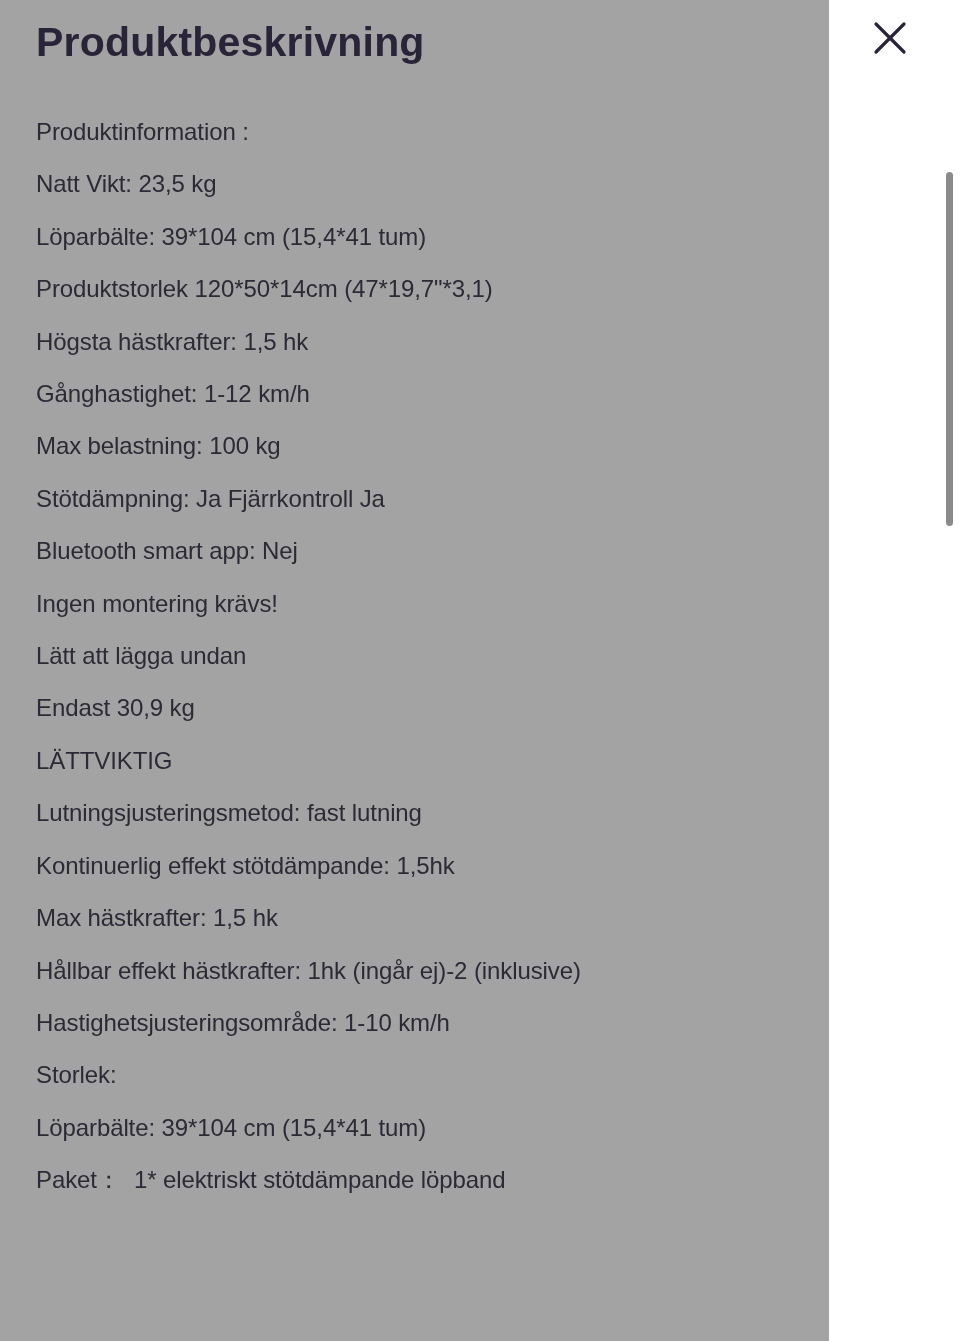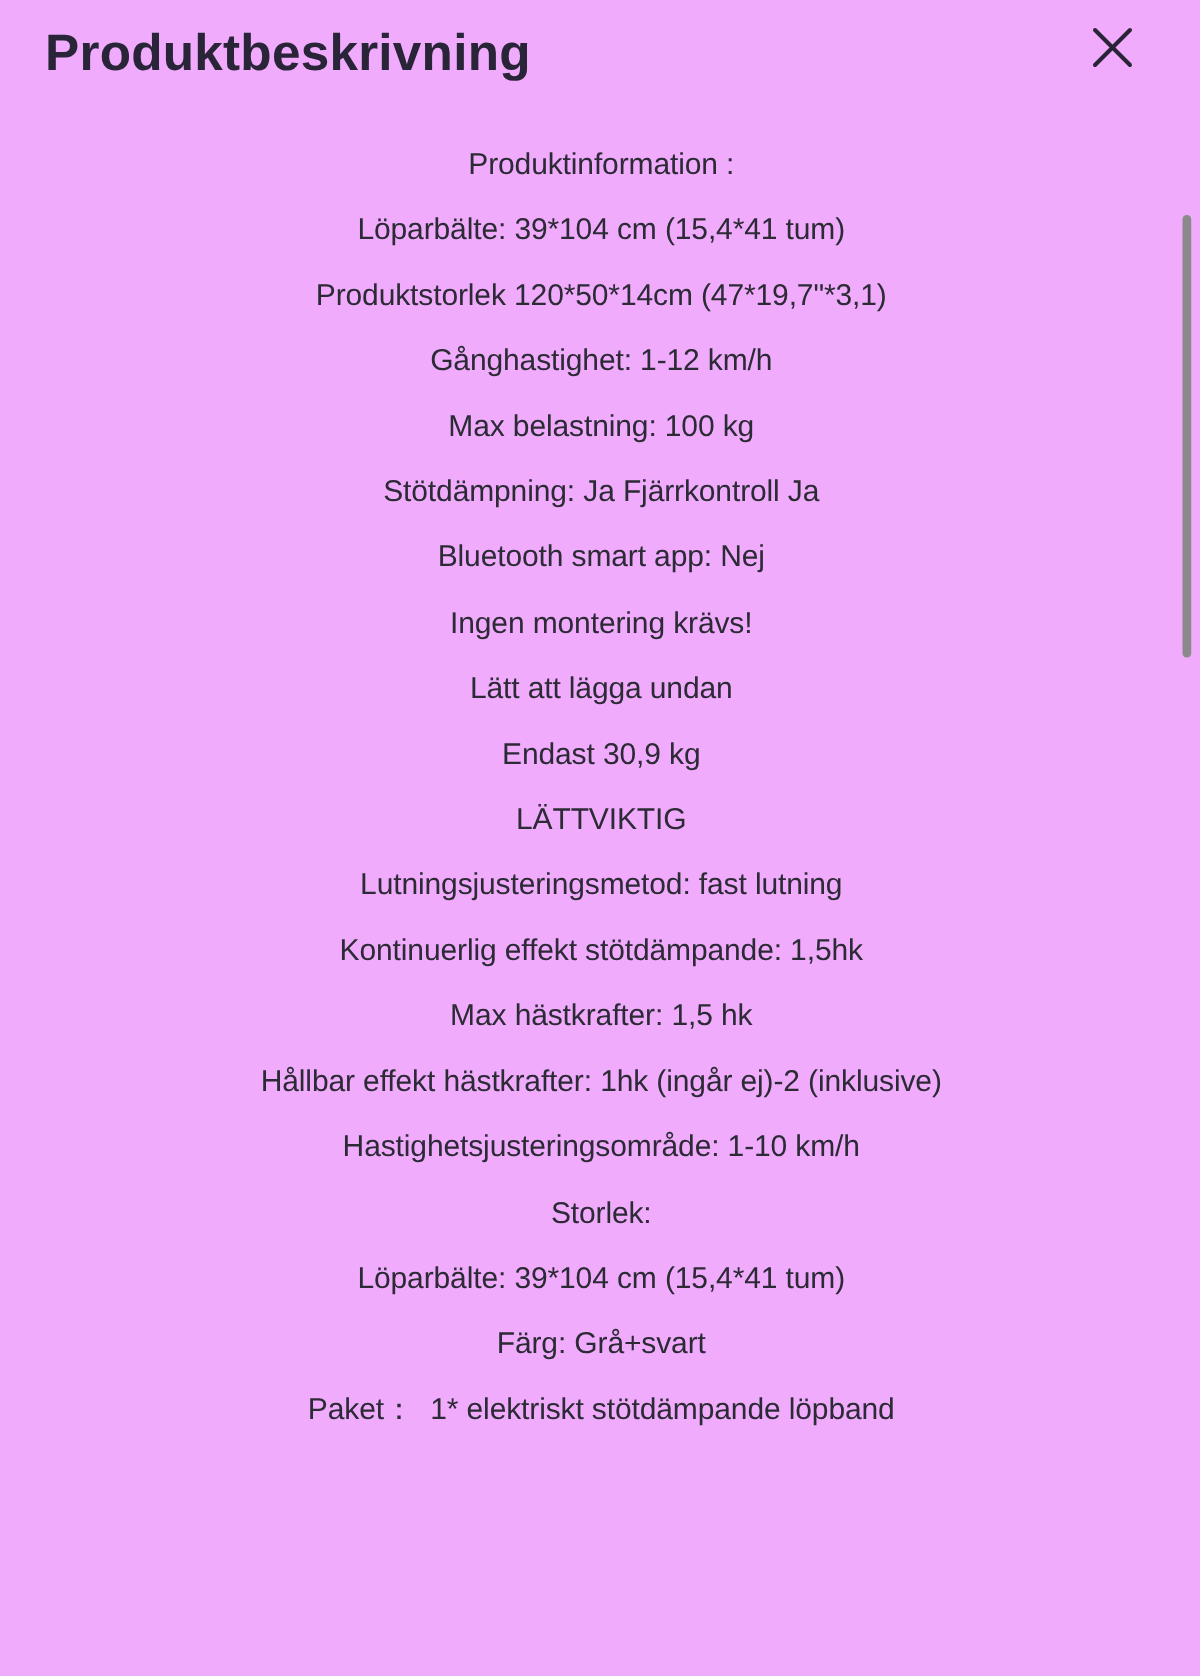--- a/index.html
+++ b/index.html
@@ -10,24 +10,23 @@
     body {
       width: 960px;
       height: 1341px;
       position: relative;
       overflow: hidden;
       font-family: "Liberation Sans", "DejaVu Sans", sans-serif;
     }
     .sheet {
       position: absolute;
       left: 0; top: 0;
-      width: 960px;
+      width: 829px;
       height: 1341px;
-      background: #f0abfc;
-      text-align: center;
+      background: #a3a3a3;
     }
     .header {
       position: absolute;
       left: 36px;
       top: 12px;
       right: 40px;
       height: 60px;
     }
     .title {
       position: absolute;
@@ -87,35 +86,36 @@
         <svg width="40" height="40" viewBox="0 0 40 40">
           <line x1="6" y1="6" x2="34" y2="34" stroke="#2a2438" stroke-width="3.2" stroke-linecap="round"></line>
           <line x1="34" y1="6" x2="6" y2="34" stroke="#2a2438" stroke-width="3.2" stroke-linecap="round"></line>
         </svg>
       </span>
     </button>
   </div>
 
   <div class="content">
     <div class="line">Produktinformation :</div>
+    <div class="line">Natt Vikt: 23,5 kg</div>
     <div class="line">Löparbälte: 39*104 cm (15,4*41 tum)</div>
     <div class="line">Produktstorlek 120*50*14cm (47*19,7"*3,1)</div>
+    <div class="line">Högsta hästkrafter: 1,5 hk</div>
     <div class="line">Gånghastighet: 1-12 km/h</div>
     <div class="line">Max belastning: 100 kg</div>
     <div class="line">Stötdämpning: Ja Fjärrkontroll Ja</div>
     <div class="line">Bluetooth smart app: Nej</div>
     <div class="line">Ingen montering krävs!</div>
     <div class="line">Lätt att lägga undan</div>
     <div class="line">Endast 30,9 kg</div>
     <div class="line">LÄTTVIKTIG</div>
     <div class="line">Lutningsjusteringsmetod: fast lutning</div>
     <div class="line">Kontinuerlig effekt stötdämpande: 1,5hk</div>
     <div class="line">Max hästkrafter: 1,5 hk</div>
     <div class="line">Hållbar effekt hästkrafter: 1hk (ingår ej)-2 (inklusive)</div>
     <div class="line">Hastighetsjusteringsområde: 1-10 km/h</div>
     <div class="line">Storlek:</div>
     <div class="line">Löparbälte: 39*104 cm (15,4*41 tum)</div>
-    <div class="line">Färg: Grå+svart</div>
     <div class="line">Paket：  1* elektriskt stötdämpande löpband</div>
   </div>
 
   <div class="scrollbar"></div>
 </div>
 
 </body></html>

